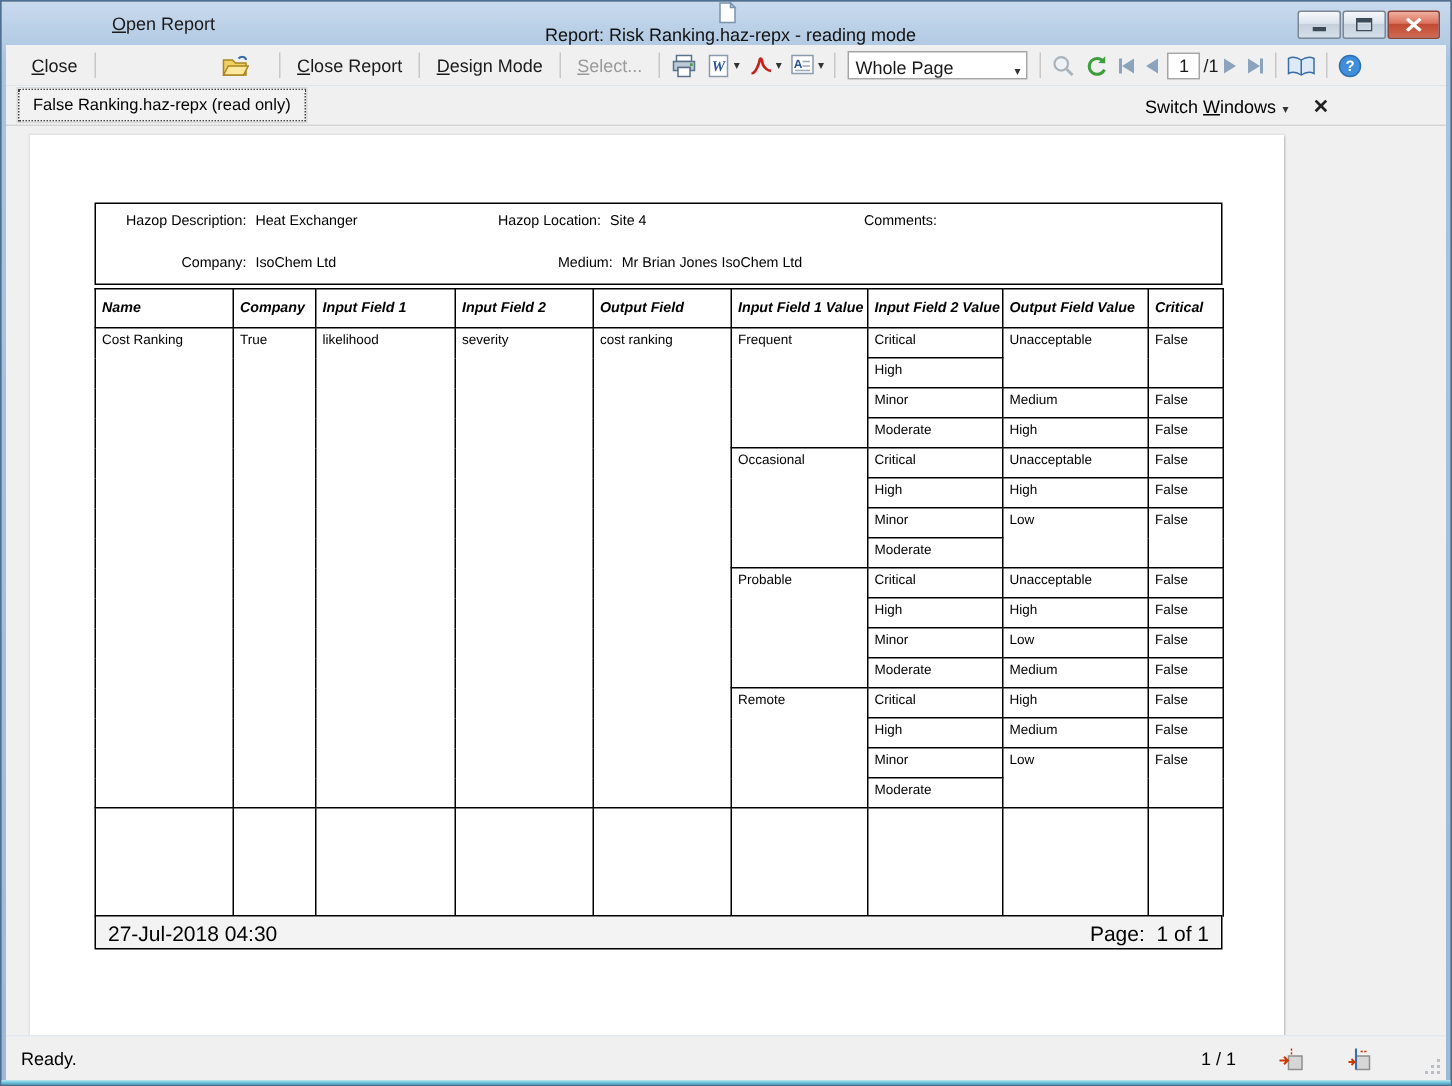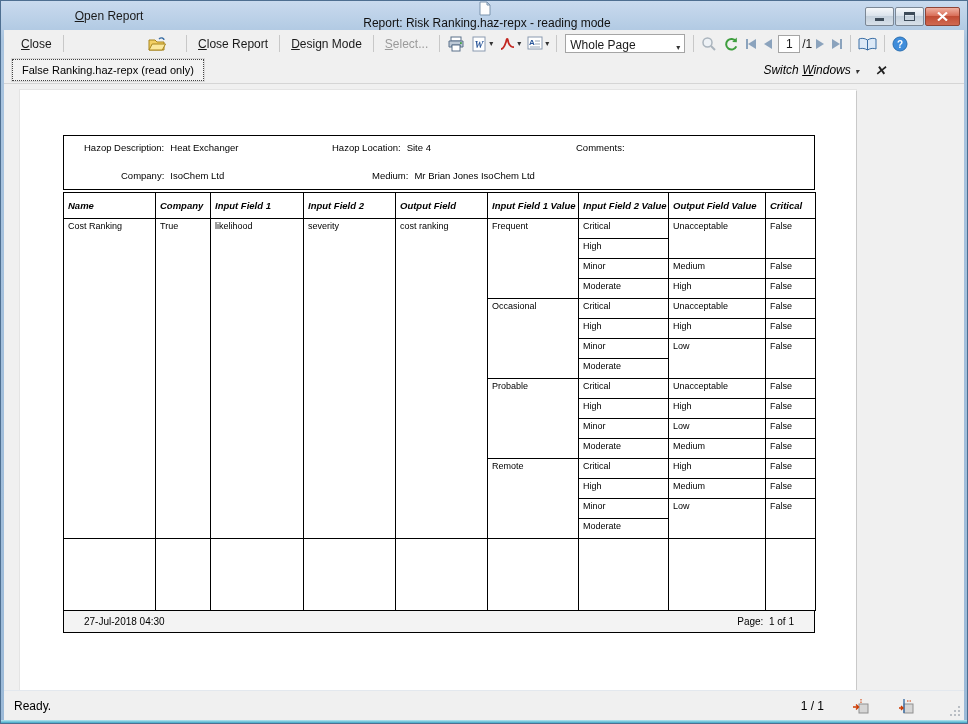--- a/index.html
+++ b/index.html
@@ -31,36 +31,36 @@
   .combo { width:120px; height:19px; border:1px solid #a5a5a5; background:#fff; display:flex; align-items:flex-end; padding:0 4px; margin:0 4px; font-size:12px; }
   .combo .caret { margin-left:auto; }
   .page-box { width:22px; height:18px; border:1px solid #a5a5a5; background:#fff; display:inline-flex; align-items:center; justify-content:center; font-size:12px; margin:0 2px; }
   .navbtn { display:flex; align-items:center; padding:2px 4px; }
   .tri-l { width:0; height:0; border-top:5px solid transparent; border-bottom:5px solid transparent; border-right:8px solid #8ba3bd; }
   .tri-r { width:0; height:0; border-top:5px solid transparent; border-bottom:5px solid transparent; border-left:8px solid #8ba3bd; }
   .nav-bar { width:2px; height:10px; background:#8ba3bd; }
   
   .tabstrip { height:27px; background:#f0f0f0; display:flex; align-items:center; border-bottom:1px solid #d5d5d5; font-size:11px; }
   .tab { margin-left:8px; padding:4px 9px; border:1px dotted #444; background:#f2f2f2; outline:1px solid #d9d9d9; }
-  .tab-right { margin-left:auto; margin-right:78px; display:flex; align-items:center; gap:16px; font-size:12px; white-space:pre;font-style:italic; }
+  .tab-right { margin-left:auto; margin-right:78px; display:flex; align-items:flex-end; gap:16px; font-size:12px; white-space:pre; }
   .tab-right u { text-decoration:underline; }
   .xbtn { font-size:13px; font-weight:bold; color:#222; }
   
   .content { flex:1; position:relative; background:#f0f0f0; overflow:hidden; }
   .page { position:absolute; left:16px; top:6px; width:836px; height:692px; background:#fff; box-shadow:1px 1px 0 #c9c9c9, 0 0 0 1px #e4e4e4; }
   .report { position:absolute; left:43px; top:45px; width:752px; font-size:9.5px; color:#000; }
   .header-box { border:1px solid #000; height:55px; position:relative; }
   .hb-item { position:absolute; white-space:pre; }
   .hb-item .val { margin-left:6px; }
   .report-table { border-collapse:collapse; table-layout:fixed; width:752px; margin-top:2px; font-size:9px; }
   .report-table th, .report-table td { border:1px solid #000; padding:2px 4px; text-align:left; vertical-align:top; overflow:hidden; white-space:nowrap; }
   .report-table th { font-weight:bold; font-style:italic; font-size:9.5px; vertical-align:middle; height:26px; }
   .report-table tbody tr { height:20px; }
   .report-table tr.empty-row { height:72px; }
-  .footer-strip { border:1px solid #000; margin-top:-1px; height:23px; background:#f3f3f3; display:flex; align-items:center; justify-content:space-between; padding:0 20px; font-size:10px; white-space:pre; }
+  .footer-strip { border:1px solid #000; margin-top:-1px; height:23px; background:#f3f3f3; display:flex; align-items:center; justify-content:space-between; padding:0 8px; font-size:14px; white-space:pre; }
   
   .statusbar { height:30px; background:#f0f0f0; border-top:1px solid #e3e8ee; display:flex; align-items:center; padding:0 10px; font-size:12px; position:relative; }
   .status-right { margin-left:auto; display:flex; align-items:center; gap:28px; margin-right:40px; }
   .grip { position:absolute; right:2px; bottom:2px; }
   .bottom-accent { height:3px; margin:0 -3px; background:linear-gradient(180deg,#b9e7f0,#3fa9c8); }
   svg { display:block; }
 </style>
 </head>
 <body>
 

